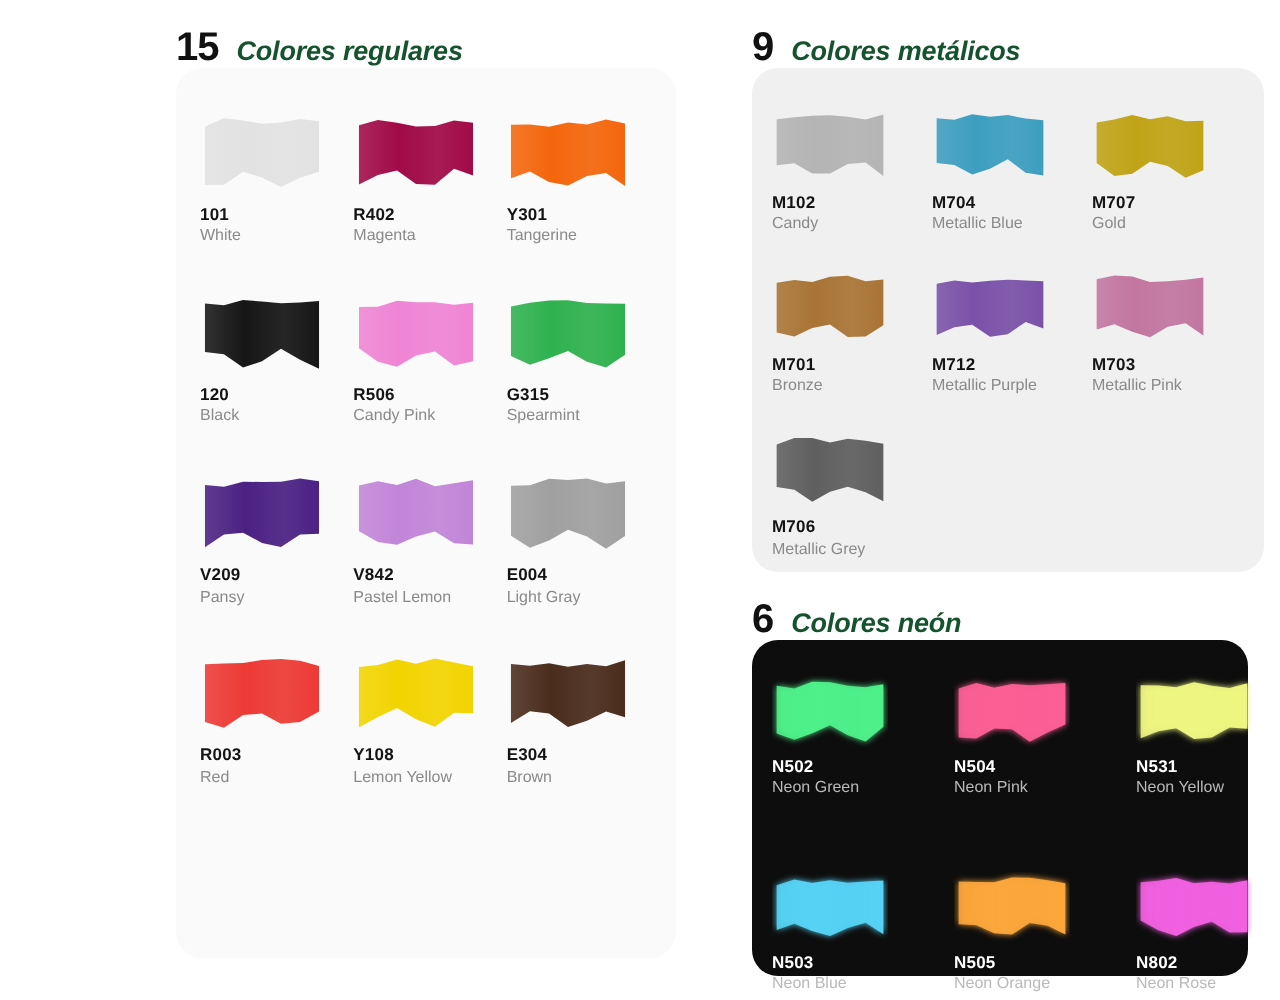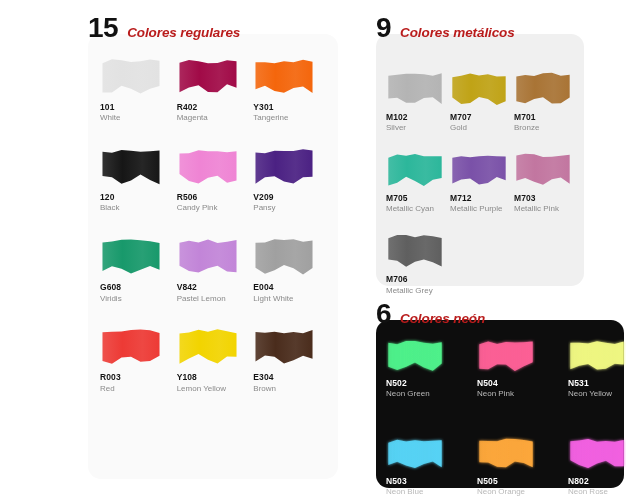--- a/index.html
+++ b/index.html
@@ -30,51 +30,51 @@
   
   .section-head {
     display: flex;
     align-items: baseline;
     gap: 9px;
     height: 34px;
     padding-top: 14px;
     box-sizing: border-box;
   }
   .section-count {
-    font-size: 28px;
+    font-size: 20px;
     font-weight: bold;
     letter-spacing: -0.5px;
     color: #111111;
     line-height: 1;
   }
   .section-title {
     font-size: 13.5px;
     font-style: italic;
     font-weight: bold;
-    color: #b91c1c;
+    color: #14532d;
     letter-spacing: -0.1px;
     line-height: 1;
   }
 
   
   .card {
     border-radius: 13px;
     box-sizing: border-box;
   }
   .card-regular {
     background: #fafafa;
     width: 250px;
     height: 445px;
     padding: 18px 12px 10px 12px;
   }
   .card-metallic {
     background: #f0f0f0;
-    width: 208px;
+    width: 256px;
     height: 252px;
-    padding: 32px 10px 8px 10px;
+    padding: 16px 10px 8px 10px;
   }
   .card-neon {
     background: #0d0d0d;
     width: 248px;
     height: 168px;
     padding: 14px 10px 8px 10px;
   }
 
   
   .swatch-grid {
@@ -218,54 +218,54 @@
                 <path d="M 4,12.1 L 19.3,11.9 L 34.7,7.0 L 50.0,8.3 L 65.3,8.3 L 80.7,10.3 L 96.0,8.7 L 96,52.0 L 96.0,56.0 L 80.7,59.6 L 65.3,48.1 L 50.0,51.4 L 34.7,60.6 L 19.3,56.5 L 4.0,45.5 Z" fill="url(#g5)"></path>
               </svg>
             </div>
             <div class="swatch-code">R506</div>
             <div class="swatch-name">Candy Pink</div>
           </div>
           <div class="swatch-cell">
             <div class="swatch-mark-wrap">
               <svg class="swatch-mark" viewBox="0 0 100 68" preserveAspectRatio="none">
                 <defs>
+                  <linearGradient id="g6" x1="0" y1="0" x2="1" y2="0">
+                    <stop offset="0%" stop-color="#2fb14e" stop-opacity="0.88"></stop>
+                    <stop offset="35%" stop-color="#2fb14e" stop-opacity="1"></stop>
+                    <stop offset="70%" stop-color="#2fb14e" stop-opacity="0.93"></stop>
+                    <stop offset="100%" stop-color="#2fb14e" stop-opacity="1"></stop>
+                  </linearGradient>
+                </defs>
+                <path d="M 4,11.8 L 19.3,8.7 L 34.7,6.8 L 50.0,6.7 L 65.3,8.9 L 80.7,9.3 L 96.0,9.6 L 96,52.0 L 96.0,50.8 L 80.7,61.2 L 65.3,56.5 L 50.0,47.7 L 34.7,53.6 L 19.3,58.9 L 4.0,51.9 Z" fill="url(#g6)"></path>
+              </svg>
+            </div>
+            <div class="swatch-code">G315</div>
+            <div class="swatch-name">Spearmint</div>
+          </div>
+          <div class="swatch-cell">
+            <div class="swatch-mark-wrap">
+              <svg class="swatch-mark" viewBox="0 0 100 68" preserveAspectRatio="none">
+                <defs>
                   <linearGradient id="g8" x1="0" y1="0" x2="1" y2="0">
                     <stop offset="0%" stop-color="#4b2183" stop-opacity="0.88"></stop>
                     <stop offset="35%" stop-color="#4b2183" stop-opacity="1"></stop>
                     <stop offset="70%" stop-color="#4b2183" stop-opacity="0.93"></stop>
                     <stop offset="100%" stop-color="#4b2183" stop-opacity="1"></stop>
                   </linearGradient>
                 </defs>
                 <path d="M 4,10.6 L 19.3,11.9 L 34.7,7.8 L 50.0,8.1 L 65.3,7.9 L 80.7,5.2 L 96.0,7.4 L 96,52.0 L 96.0,49.9 L 80.7,50.6 L 65.3,60.8 L 50.0,57.4 L 34.7,49.1 L 19.3,50.5 L 4.0,61.0 Z" fill="url(#g8)"></path>
               </svg>
             </div>
             <div class="swatch-code">V209</div>
             <div class="swatch-name">Pansy</div>
           </div>
           <div class="swatch-cell">
             <div class="swatch-mark-wrap">
               <svg class="swatch-mark" viewBox="0 0 100 68" preserveAspectRatio="none">
                 <defs>
-                  <linearGradient id="g9" x1="0" y1="0" x2="1" y2="0">
-                    <stop offset="0%" stop-color="#18996b" stop-opacity="0.88"></stop>
-                    <stop offset="35%" stop-color="#18996b" stop-opacity="1"></stop>
-                    <stop offset="70%" stop-color="#18996b" stop-opacity="0.93"></stop>
-                    <stop offset="100%" stop-color="#18996b" stop-opacity="1"></stop>
-                  </linearGradient>
-                </defs>
-                <path d="M 4,10.6 L 19.3,9.1 L 34.7,6.2 L 50.0,5.7 L 65.3,6.9 L 80.7,8.6 L 96.0,11.4 L 96,52.0 L 96.0,54.7 L 80.7,48.6 L 65.3,54.5 L 50.0,60.8 L 34.7,53.0 L 19.3,49.1 L 4.0,56.5 Z" fill="url(#g9)"></path>
-              </svg>
-            </div>
-            <div class="swatch-code">G608</div>
-            <div class="swatch-name">Viridis</div>
-          </div>
-          <div class="swatch-cell">
-            <div class="swatch-mark-wrap">
-              <svg class="swatch-mark" viewBox="0 0 100 68" preserveAspectRatio="none">
-                <defs>
                   <linearGradient id="g11" x1="0" y1="0" x2="1" y2="0">
                     <stop offset="0%" stop-color="#c285d8" stop-opacity="0.88"></stop>
                     <stop offset="35%" stop-color="#c285d8" stop-opacity="1"></stop>
                     <stop offset="70%" stop-color="#c285d8" stop-opacity="0.93"></stop>
                     <stop offset="100%" stop-color="#c285d8" stop-opacity="1"></stop>
                   </linearGradient>
                 </defs>
                 <path d="M 4,11.0 L 19.3,7.5 L 34.7,10.5 L 50.0,5.5 L 65.3,11.5 L 80.7,9.2 L 96.0,6.6 L 96,52.0 L 96.0,58.7 L 80.7,57.6 L 65.3,48.2 L 50.0,52.2 L 34.7,58.9 L 19.3,56.6 L 4.0,48.0 Z" fill="url(#g11)"></path>
               </svg>
             </div>
@@ -280,21 +280,21 @@
                     <stop offset="0%" stop-color="#a0a0a0" stop-opacity="0.88"></stop>
                     <stop offset="35%" stop-color="#a0a0a0" stop-opacity="1"></stop>
                     <stop offset="70%" stop-color="#a0a0a0" stop-opacity="0.93"></stop>
                     <stop offset="100%" stop-color="#a0a0a0" stop-opacity="1"></stop>
                   </linearGradient>
                 </defs>
                 <path d="M 4,11.1 L 19.3,10.7 L 34.7,5.4 L 50.0,6.5 L 65.3,5.3 L 80.7,9.4 L 96.0,7.4 L 96,52.0 L 96.0,51.9 L 80.7,62.2 L 65.3,52.3 L 50.0,46.8 L 34.7,55.4 L 19.3,61.3 L 4.0,51.6 Z" fill="url(#g12)"></path>
               </svg>
             </div>
             <div class="swatch-code">E004</div>
-            <div class="swatch-name">Light White</div>
+            <div class="swatch-name">Light Gray</div>
           </div>
           <div class="swatch-cell">
             <div class="swatch-mark-wrap">
               <svg class="swatch-mark" viewBox="0 0 100 68" preserveAspectRatio="none">
                 <defs>
                   <linearGradient id="g13" x1="0" y1="0" x2="1" y2="0">
                     <stop offset="0%" stop-color="#ed3a35" stop-opacity="0.88"></stop>
                     <stop offset="35%" stop-color="#ed3a35" stop-opacity="1"></stop>
                     <stop offset="70%" stop-color="#ed3a35" stop-opacity="0.93"></stop>
                     <stop offset="100%" stop-color="#ed3a35" stop-opacity="1"></stop>
@@ -359,21 +359,38 @@
                     <stop offset="0%" stop-color="#b4b4b4" stop-opacity="0.88"></stop>
                     <stop offset="35%" stop-color="#b4b4b4" stop-opacity="1"></stop>
                     <stop offset="70%" stop-color="#b4b4b4" stop-opacity="0.93"></stop>
                     <stop offset="100%" stop-color="#b4b4b4" stop-opacity="1"></stop>
                   </linearGradient>
                 </defs>
                 <path d="M 4,10.1 L 19.3,8.3 L 34.7,6.9 L 50.0,6.5 L 65.3,7.8 L 80.7,10.3 L 96.0,5.8 L 96,52.0 L 96.0,60.8 L 80.7,48.8 L 65.3,50.0 L 50.0,58.7 L 34.7,58.5 L 19.3,49.5 L 4.0,51.2 Z" fill="url(#g16)"></path>
               </svg>
             </div>
             <div class="swatch-code">M102</div>
-            <div class="swatch-name">Silver</div>
+            <div class="swatch-name">Candy</div>
+          </div>
+          <div class="swatch-cell">
+            <div class="swatch-mark-wrap">
+              <svg class="swatch-mark" viewBox="0 0 100 68" preserveAspectRatio="none">
+                <defs>
+                  <linearGradient id="g17" x1="0" y1="0" x2="1" y2="0">
+                    <stop offset="0%" stop-color="#3d9ec0" stop-opacity="0.88"></stop>
+                    <stop offset="35%" stop-color="#3d9ec0" stop-opacity="1"></stop>
+                    <stop offset="70%" stop-color="#3d9ec0" stop-opacity="0.93"></stop>
+                    <stop offset="100%" stop-color="#3d9ec0" stop-opacity="1"></stop>
+                  </linearGradient>
+                </defs>
+                <path d="M 4,9.2 L 19.3,10.6 L 34.7,5.5 L 50.0,7.9 L 65.3,6.3 L 80.7,9.5 L 96.0,10.9 L 96,52.0 L 96.0,60.3 L 80.7,57.9 L 65.3,45.8 L 50.0,54.3 L 34.7,59.4 L 19.3,51.0 L 4.0,49.1 Z" fill="url(#g17)"></path>
+              </svg>
+            </div>
+            <div class="swatch-code">M704</div>
+            <div class="swatch-name">Metallic Blue</div>
           </div>
           <div class="swatch-cell">
             <div class="swatch-mark-wrap">
               <svg class="swatch-mark" viewBox="0 0 100 68" preserveAspectRatio="none">
                 <defs>
                   <linearGradient id="g18" x1="0" y1="0" x2="1" y2="0">
                     <stop offset="0%" stop-color="#c0a316" stop-opacity="0.88"></stop>
                     <stop offset="35%" stop-color="#c0a316" stop-opacity="1"></stop>
                     <stop offset="70%" stop-color="#c0a316" stop-opacity="0.93"></stop>
                     <stop offset="100%" stop-color="#c0a316" stop-opacity="1"></stop>
@@ -394,37 +411,20 @@
                     <stop offset="35%" stop-color="#a97435" stop-opacity="1"></stop>
                     <stop offset="70%" stop-color="#a97435" stop-opacity="0.93"></stop>
                     <stop offset="100%" stop-color="#a97435" stop-opacity="1"></stop>
                   </linearGradient>
                 </defs>
                 <path d="M 4,11.5 L 19.3,9.0 L 34.7,10.8 L 50.0,6.0 L 65.3,5.1 L 80.7,10.1 L 96.0,8.4 L 96,52.0 L 96.0,49.4 L 80.7,59.6 L 65.3,60.0 L 50.0,48.8 L 34.7,51.9 L 19.3,59.4 L 4.0,55.9 Z" fill="url(#g19)"></path>
               </svg>
             </div>
             <div class="swatch-code">M701</div>
             <div class="swatch-name">Bronze</div>
-          </div>
-          <div class="swatch-cell">
-            <div class="swatch-mark-wrap">
-              <svg class="swatch-mark" viewBox="0 0 100 68" preserveAspectRatio="none">
-                <defs>
-                  <linearGradient id="g20" x1="0" y1="0" x2="1" y2="0">
-                    <stop offset="0%" stop-color="#2cb79b" stop-opacity="0.88"></stop>
-                    <stop offset="35%" stop-color="#2cb79b" stop-opacity="1"></stop>
-                    <stop offset="70%" stop-color="#2cb79b" stop-opacity="0.93"></stop>
-                    <stop offset="100%" stop-color="#2cb79b" stop-opacity="1"></stop>
-                  </linearGradient>
-                </defs>
-                <path d="M 4,12.3 L 19.3,6.4 L 34.7,8.6 L 50.0,5.2 L 65.3,9.2 L 80.7,9.6 L 96.0,9.2 L 96,52.0 L 96.0,48.1 L 80.7,51.5 L 65.3,62.5 L 50.0,53.7 L 34.7,46.0 L 19.3,56.6 L 4.0,61.6 Z" fill="url(#g20)"></path>
-              </svg>
-            </div>
-            <div class="swatch-code">M705</div>
-            <div class="swatch-name">Metallic Cyan</div>
           </div>
           <div class="swatch-cell">
             <div class="swatch-mark-wrap">
               <svg class="swatch-mark" viewBox="0 0 100 68" preserveAspectRatio="none">
                 <defs>
                   <linearGradient id="g21" x1="0" y1="0" x2="1" y2="0">
                     <stop offset="0%" stop-color="#7a51a8" stop-opacity="0.88"></stop>
                     <stop offset="35%" stop-color="#7a51a8" stop-opacity="1"></stop>
                     <stop offset="70%" stop-color="#7a51a8" stop-opacity="0.93"></stop>
                     <stop offset="100%" stop-color="#7a51a8" stop-opacity="1"></stop>

